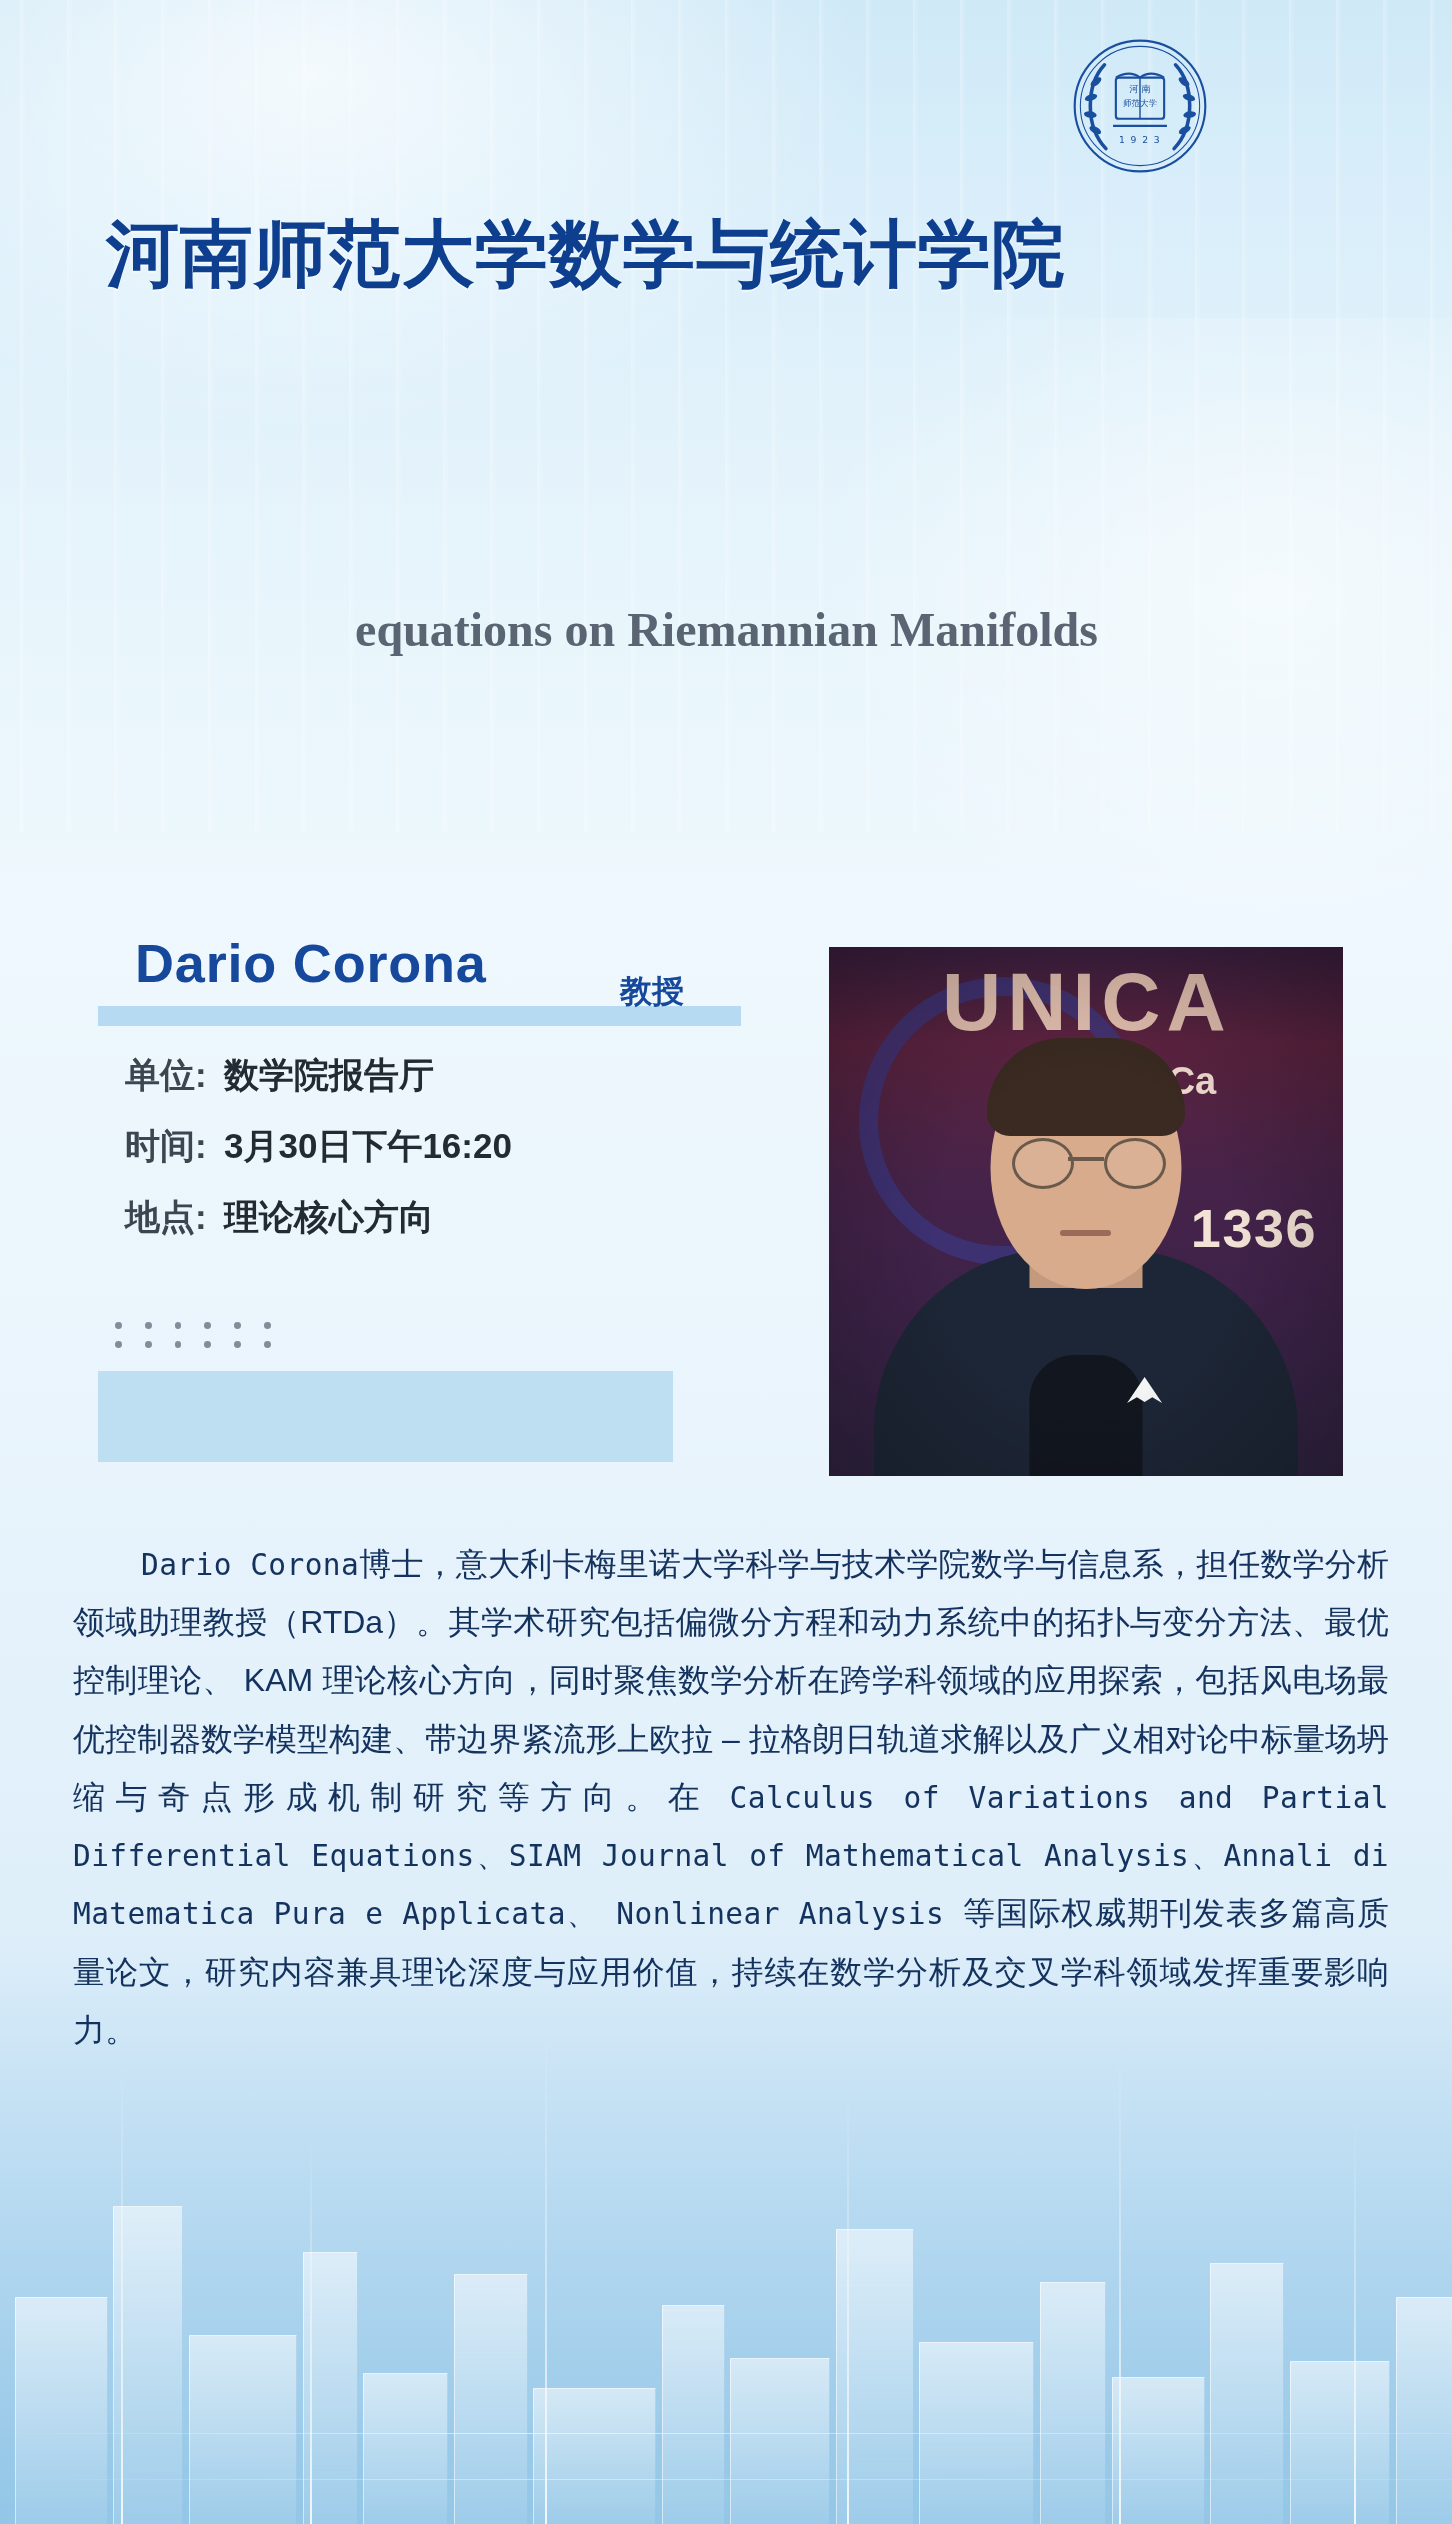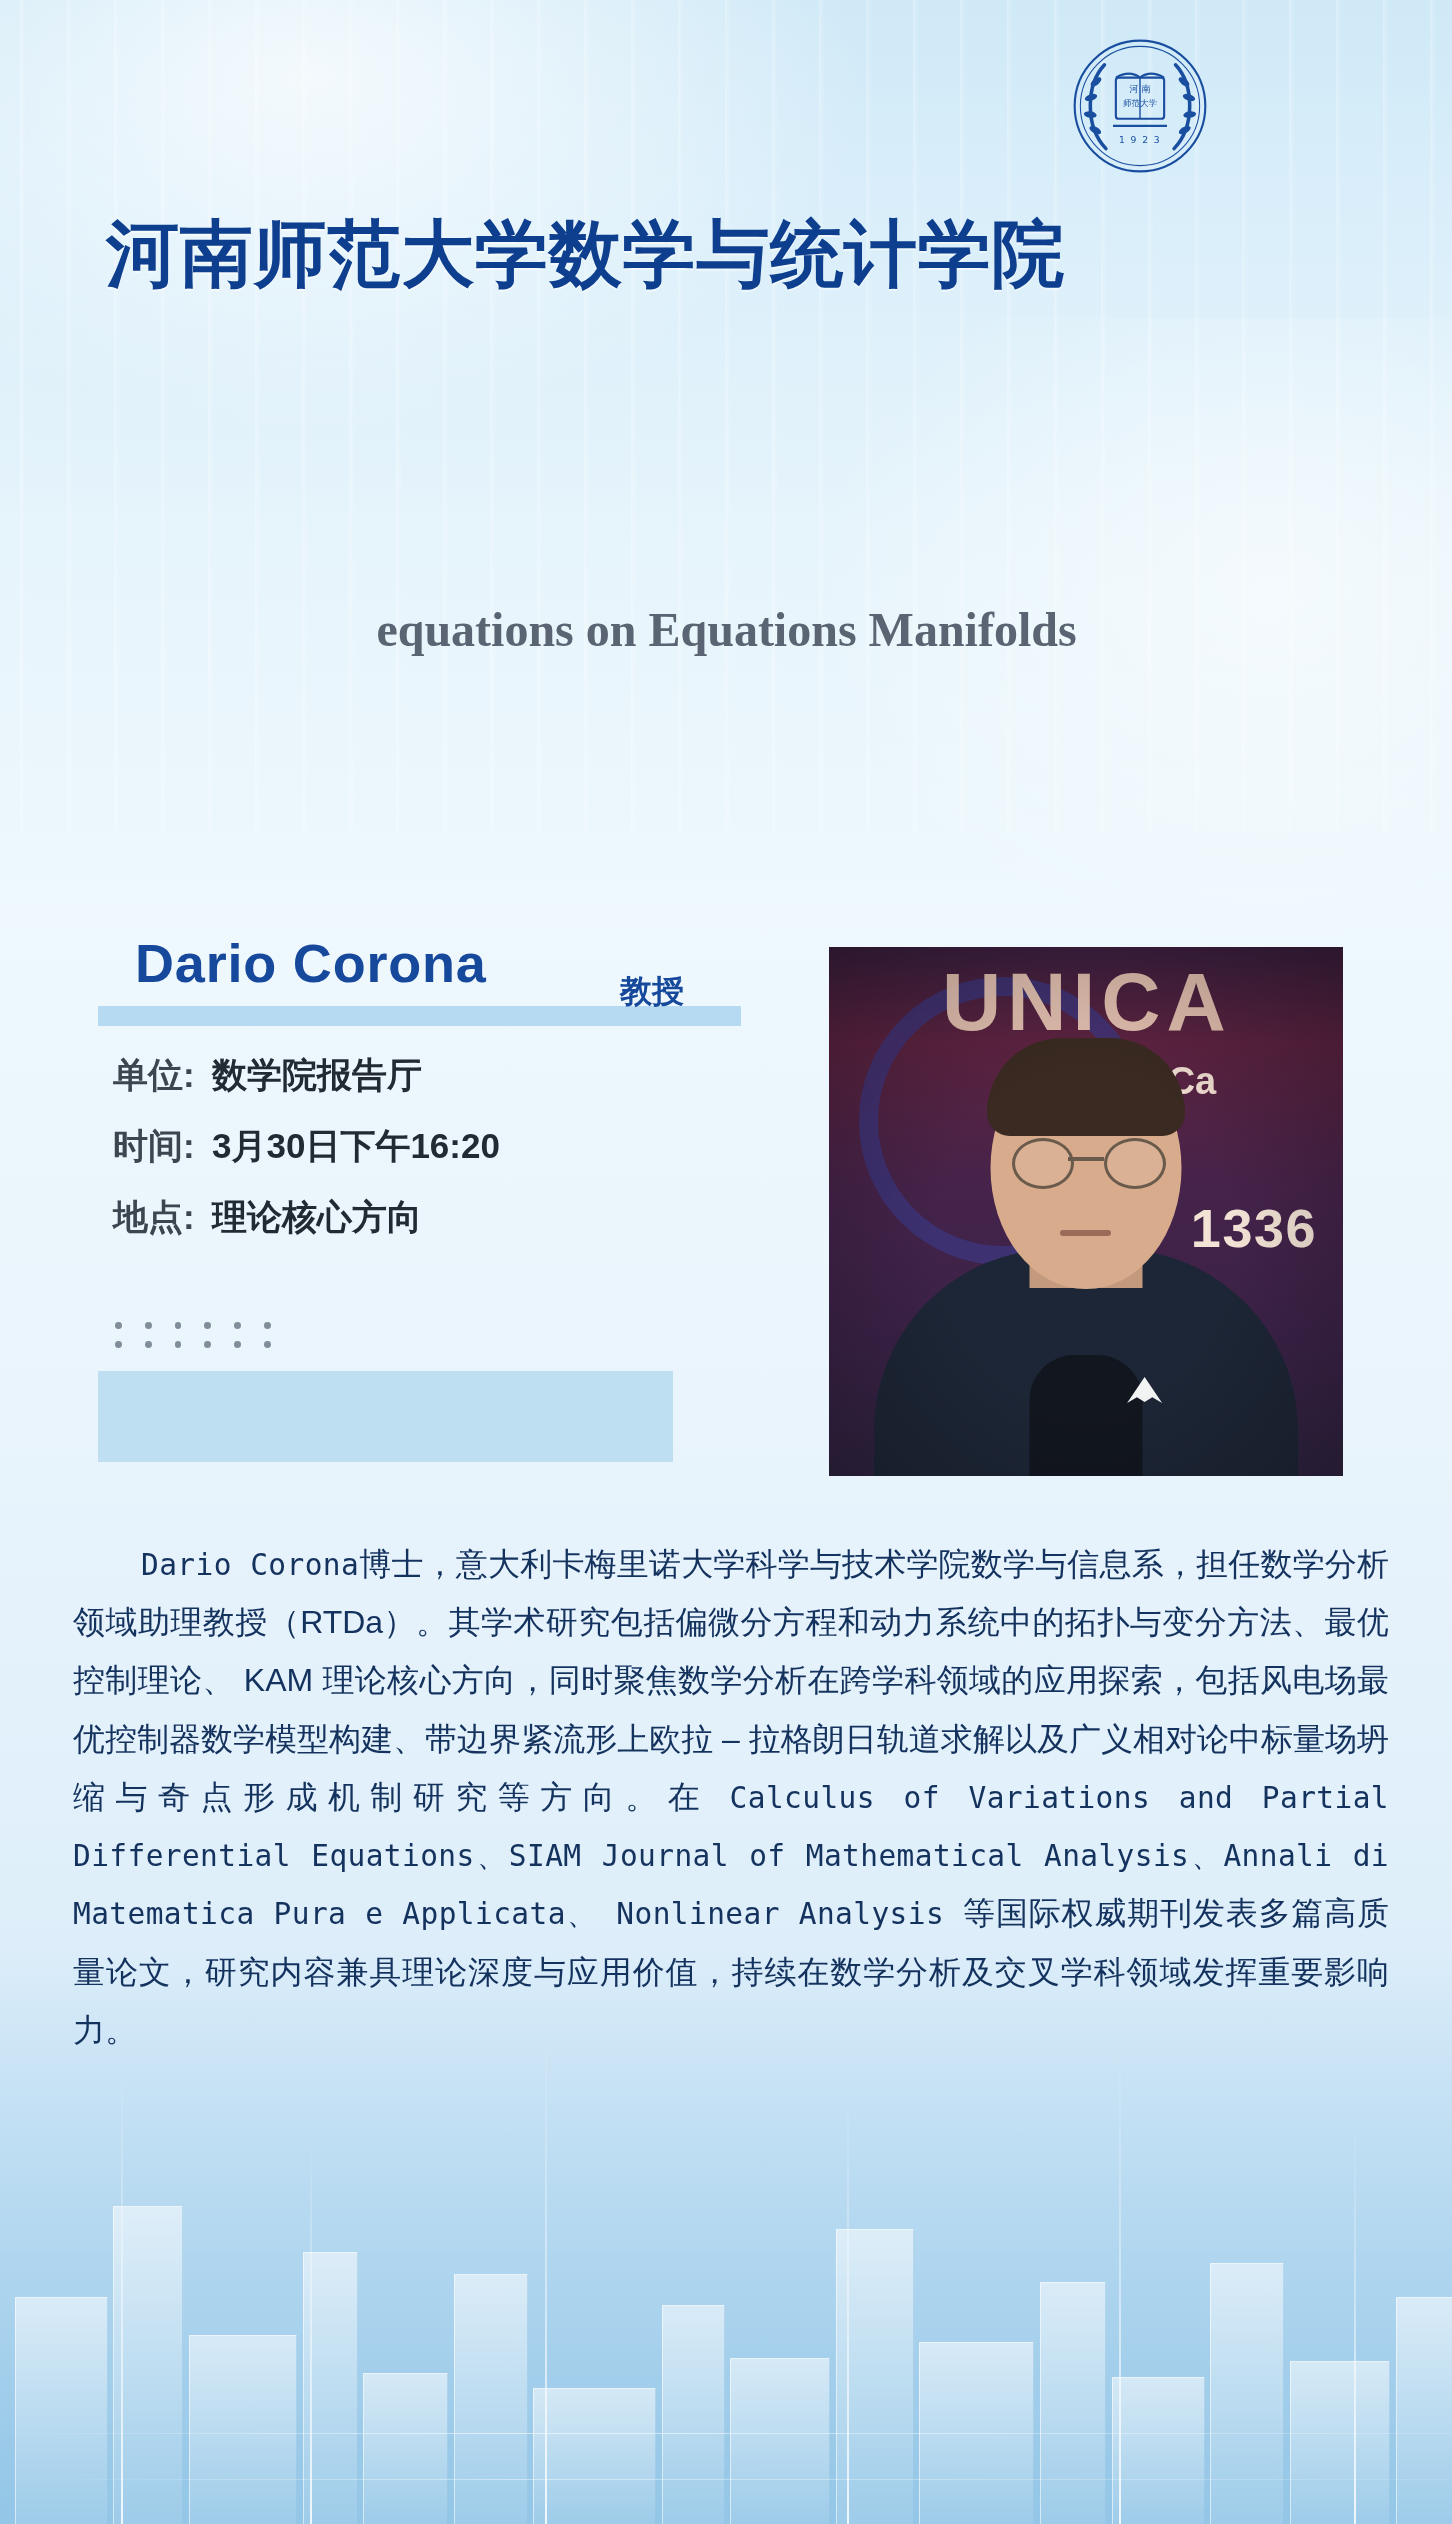--- a/index.html
+++ b/index.html
@@ -164,21 +164,21 @@
     width: 681px;
   }
   .info-row {
     color: #3c4650;
     font-size: 35px;
     font-weight: bold;
     line-height: 1.0;
     margin-bottom: 36px;
     white-space: nowrap;
   }
-  .info-row .lbl { color: #3c4650; }
+  .info-row .lbl { color: #3c4650; margin-left: 12px; }
   .info-row .val { color: #222b33; margin-left: 7.6px; }
 
   
   .dots {
     position: absolute;
     left: 115px;
     top: 1322px;
     width: 212px;
   }
   .dot-row {
@@ -412,21 +412,21 @@
       <path d="M62 128 H138" stroke="#1a4fa0" stroke-width="3"></path>
       <text x="100" y="152" text-anchor="middle" font-size="13" letter-spacing="2" fill="#1a4fa0" font-family="DejaVu Sans, sans-serif">1 9 2 3</text>
     </svg>
   </div>
 
   <div class="cn-title">
     <span class="l1">河南师范大学数学与统计学院</span>
   </div>
 
   <div class="en-title">
-    <div>equations on Equations Manifolds</div>
+    <div>equations on Riemannian Manifolds</div>
   </div>
 
   <div class="name-underline"></div>
   <div class="speaker-name">Dario Corona</div>
   <div class="speaker-title">教授</div>
 
   <div class="info-list">
     <div class="info-row">
       <span class="lbl">单位:</span>
       <span class="val">数学院报告厅</span>

